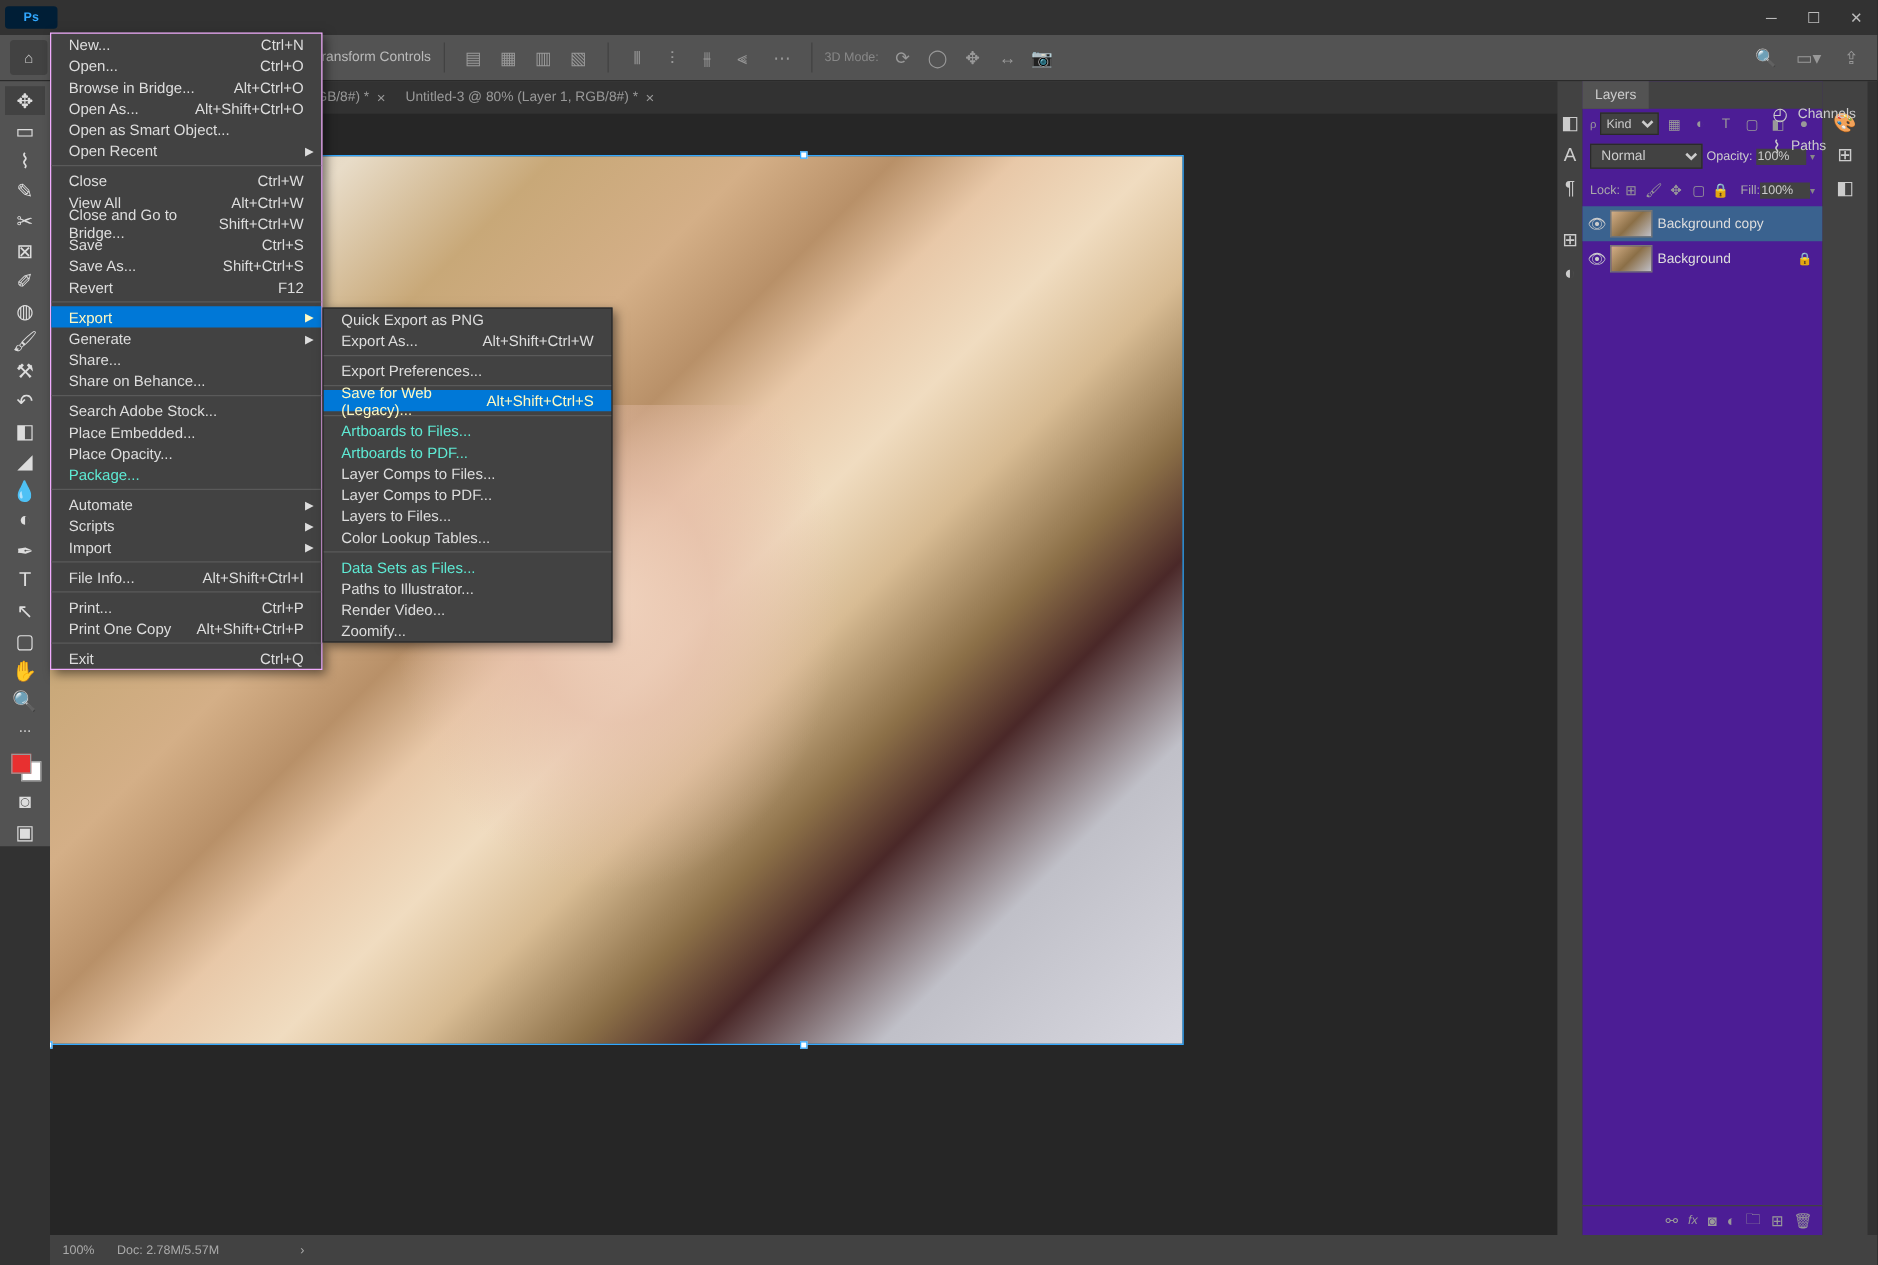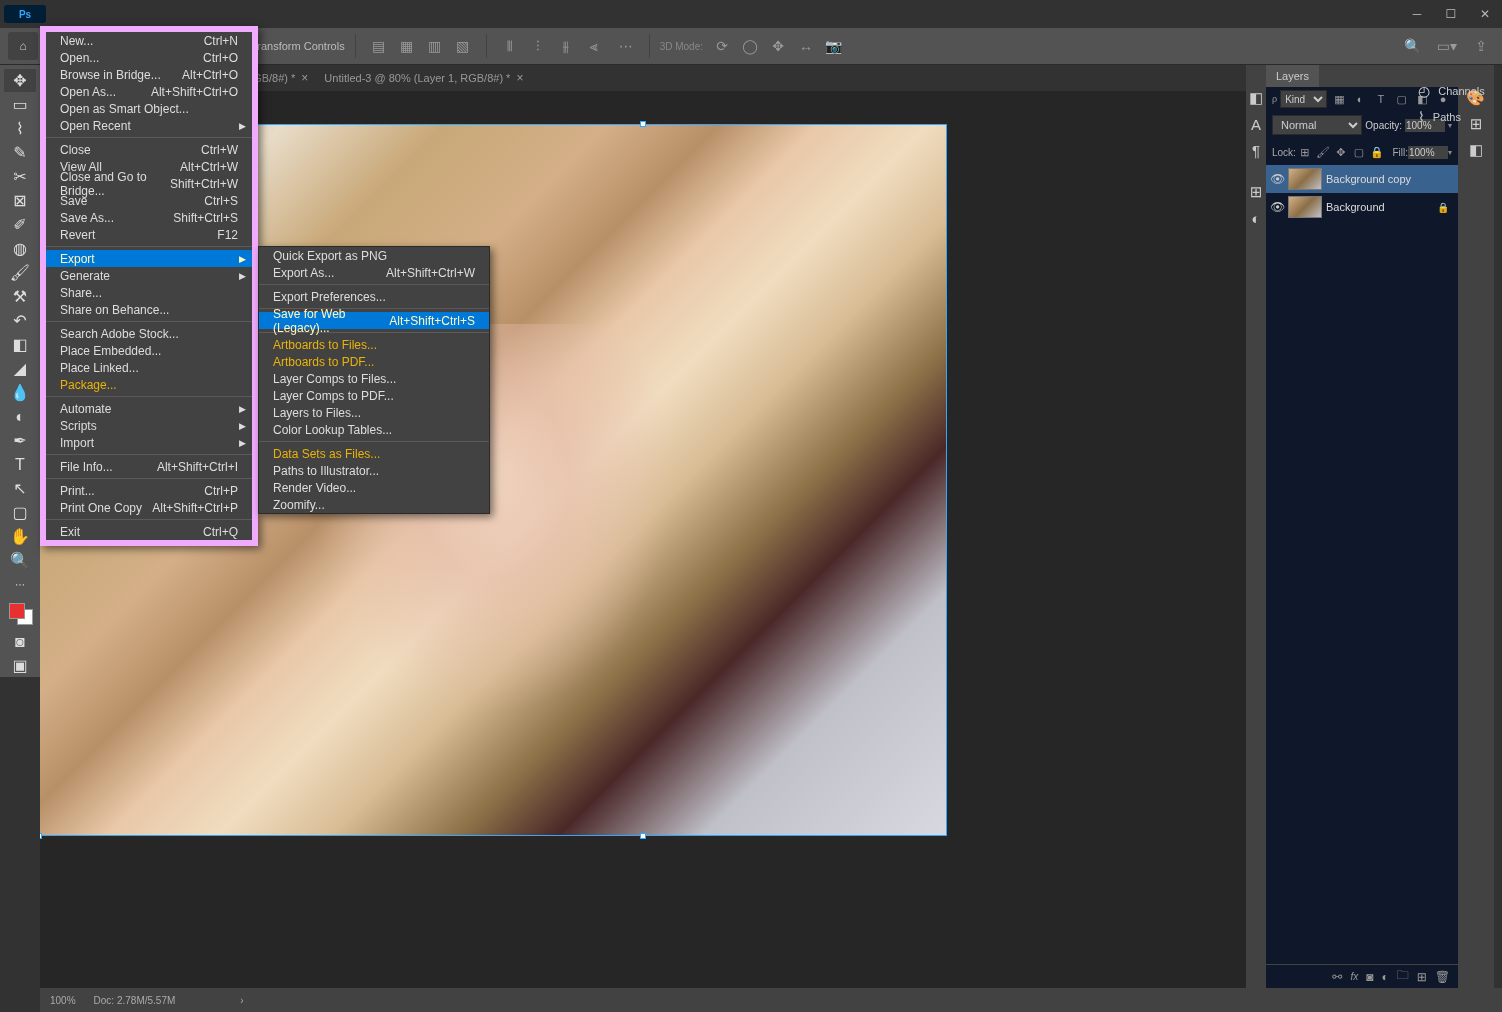--- a/index.html
+++ b/index.html
@@ -27,21 +27,21 @@
 .doc-tab{padding:0 8px;height:100%;display:flex;align-items:center;gap:6px;color:#999;font-size:11px}
 .doc-tab.active{color:#fff}
 .tab-close{font-size:12px;color:#999}
 .canvas-area{position:absolute;left:40px;top:91px;right:256px;bottom:24px;background:#262626;overflow:hidden}
 .canvas-img{position:absolute;left:0;top:34px;width:906px;height:710px;background:linear-gradient(135deg,#d4c8b8 0%,#e8dcc8 15%,#c8a878 25%,#d4af87 35%,#b89068 42%,#e8c8a8 48%,#f0dcc0 55%,#d8bc94 62%,#8b6f47 70%,#4a2828 76%,#c0c0c8 85%,#d8d8e0 100%);outline:1px solid #31a8ff}
 .face-overlay{position:absolute;left:30%;top:28%;width:40%;height:55%;background:radial-gradient(ellipse at 50% 40%,rgba(240,210,190,0.9) 0%,rgba(230,190,170,0.7) 30%,transparent 70%)}
 .handle-t{position:absolute;left:50%;top:33px;width:6px;height:6px;background:#fff;border:1px solid #31a8ff;transform:translate(-50%,-50%)}
 .handle-b{position:absolute;left:50%;top:745px;width:6px;height:6px;background:#fff;border:1px solid #31a8ff;transform:translate(-50%,-50%)}
 .handle-l{position:absolute;left:-1px;top:745px;width:6px;height:6px;background:#fff;border:1px solid #31a8ff;transform:translate(-50%,-50%)}
 .right-panels{position:absolute;right:0;top:65px;width:256px;bottom:24px;display:flex}
-.panel-column{width:192px;background:#0f172a;display:flex;flex-direction:column}
+.panel-column{width:192px;background:#4c1d95;display:flex;flex-direction:column}
 .panel-dock{width:36px;background:#424242;display:flex;flex-direction:column;align-items:center;gap:4px;padding-top:22px}
 .panel-dock2{width:20px;background:#424242;display:flex;flex-direction:column;align-items:center;gap:4px;padding-top:22px}
 .dock-icon{width:28px;height:22px;display:flex;align-items:center;justify-content:center;color:#ccc;font-size:15px}
 .layers-tab{background:#424242;height:22px;display:flex;align-items:center}
 .layers-tab span{background:#535353;height:100%;padding:0 10px;display:flex;align-items:center;font-size:11px}
 .layers-controls{padding:4px 6px;display:flex;align-items:center;gap:3px}
 .blend-select{background:#424242;border:1px solid #2a2a2a;color:#ccc;font-size:11px;height:20px;flex:1;padding:0 4px}
 .prop-row{padding:4px 6px;display:flex;align-items:center;gap:0;font-size:10px;color:#aaa}
 .prop-input{background:#424242;border:none;color:#ccc;width:40px;font-size:10px;padding:1px}
 .prop-dd{color:#888;font-size:8px}
@@ -50,24 +50,24 @@
 .filter-icon{width:18px;height:18px;display:flex;align-items:center;justify-content:center;color:#999;font-size:11px}
 .layers-list{flex:1}
 .layer-row{display:flex;align-items:center;height:28px;gap:4px;padding:0 4px}
 .layer-row.selected{background:#3a628f}
 .eye{width:14px;text-align:center;color:#ccc;font-size:12px}
 .layer-thumb{width:34px;height:22px;background:linear-gradient(135deg,#d4af87,#8b6f47,#c0c0c8);border:1px solid #777}
 .layer-name{font-size:11px;color:#ddd}
 .layer-name.italic{}
 .lock-sm{margin-left:auto;color:#aaa;font-size:10px;margin-right:4px}
 .layers-footer{height:24px;border-top:1px solid #424242;display:flex;align-items:center;justify-content:flex-end;gap:8px;padding:0 8px;color:#999;font-size:12px}
-.dropdown{position:absolute;left:40px;top:26px;width:218px;background:#424242;border:6px solid #f0abfc;box-shadow:3px 3px 8px rgba(0,0,0,0.5);z-index:100}
+.dropdown{position:absolute;left:40px;top:26px;width:218px;background:#424242;border:1px solid #f0abfc;box-shadow:3px 3px 8px rgba(0,0,0,0.5);z-index:100}
 .dd-item{display:flex;justify-content:space-between;padding:2px 14px;font-size:12px;color:#ddd;height:17px;align-items:center;position:relative}
 .dd-item.highlighted{background:#0078d7;color:#fef9c3}
-.dd-item.disabled{color:#eab308}
+.dd-item.disabled{color:#5eead4}
 .dd-arrow{position:absolute;right:6px;font-size:9px}
 .dd-sep{height:1px;background:#5a5a5a;margin:3px 0}
 .submenu{position:absolute;left:258px;top:246px;width:232px;background:#424242;border:1px solid #2a2a2a;box-shadow:3px 3px 8px rgba(0,0,0,0.5);z-index:101}
 .statusbar{position:absolute;left:40px;right:0;bottom:0;height:24px;background:#424242;display:flex;align-items:center;padding:0 10px;gap:18px;font-size:10px;color:#aaa}
 .status-item{display:flex;align-items:center;gap:5px}
 .channels-panel{position:absolute;right:0;top:78px;width:90px}
 .ch-row{height:26px;display:flex;align-items:center;gap:8px;padding:0 6px;color:#ccc;font-size:11px}
 .ch-icon{font-size:14px}
 </style>
 </head>
@@ -317,21 +317,21 @@
       <span>Share on Behance...</span>
     </div>
     <div class="dd-sep"></div>
     <div class="dd-item">
       <span>Search Adobe Stock...</span>
     </div>
     <div class="dd-item">
       <span>Place Embedded...</span>
     </div>
     <div class="dd-item">
-      <span>Place Linked...</span>
+      <span>Place Opacity...</span>
     </div>
     <div class="dd-item disabled">
       <span>Package...</span>
     </div>
     <div class="dd-sep"></div>
     <div class="dd-item">
       <span>Automate</span>
       <span class="dd-arrow">▶</span>
     </div>
     <div class="dd-item">

